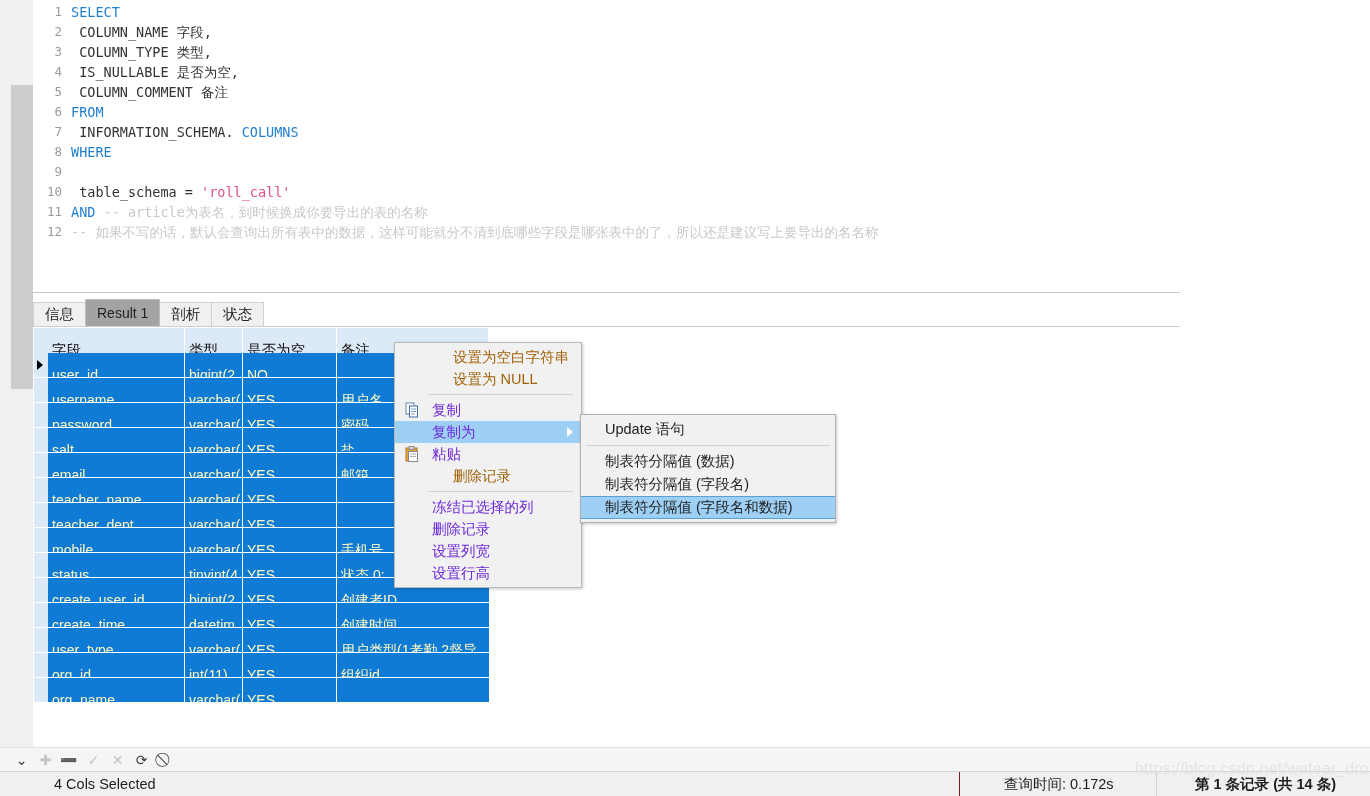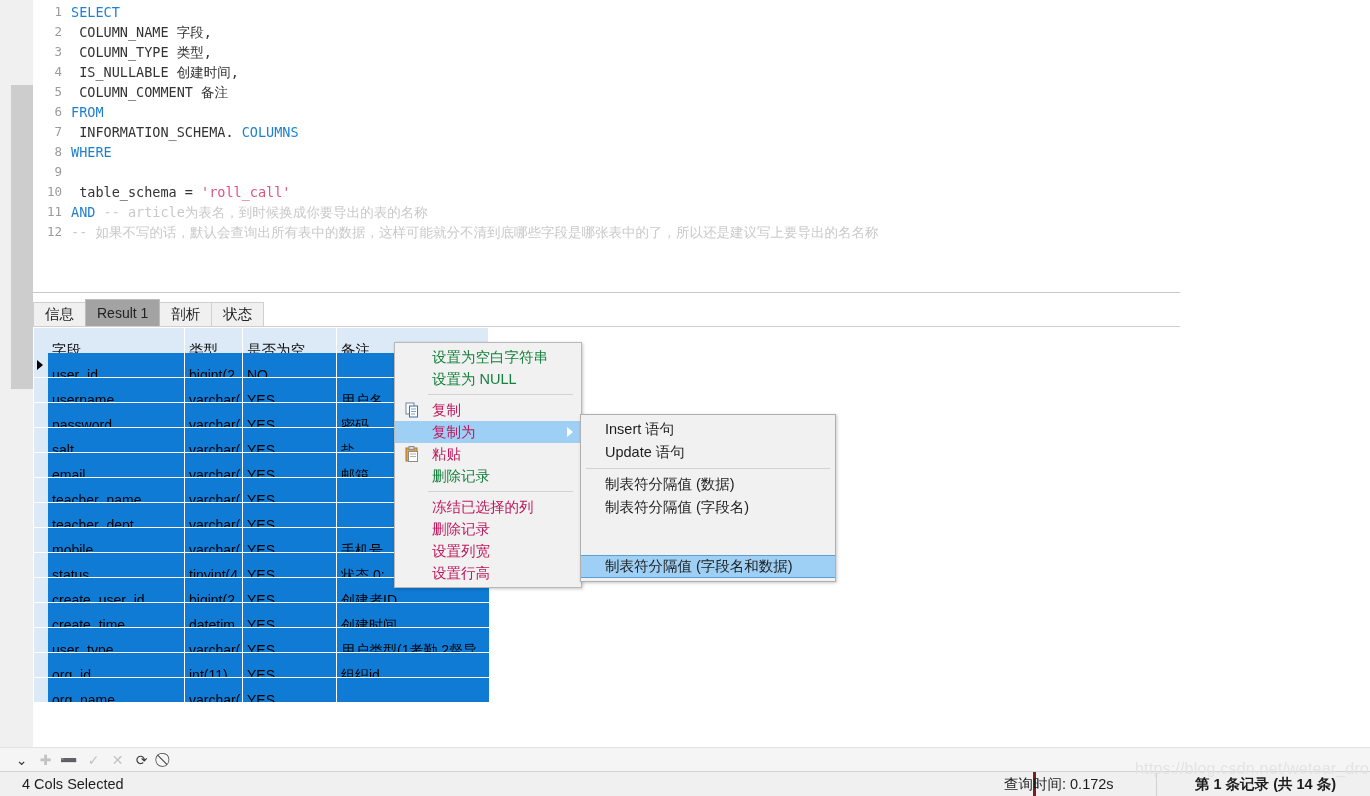--- a/index.html
+++ b/index.html
@@ -128,21 +128,21 @@
   .header-row .cell {
     background: #dce9f7;
     color: #111;
     font-size: 14.5px;
     border-right: 1px solid #ffffff;
     border-bottom: none;
     font-weight: normal;
   }
   .data-row .cell {
     background: #0f7bd4;
-    color: #000000;
+    color: #fef9c3;
   }
   .c-field { width: 137px; min-width: 137px; }
   .c-type  { width: 58px;  min-width: 58px; }
   .c-null  { width: 94px;  min-width: 94px; }
   .c-note  { width: 152px; min-width: 152px; border-right: none; }
 
   
   #ctxmenu {
     position: absolute; left: 394px; top: 342px;
     width: 188px;
@@ -150,25 +150,25 @@
     border: 1px solid #b8b8b8;
     box-shadow: 1px 1px 3px rgba(0,0,0,0.22);
     padding: 3px 0;
     z-index: 40;
     font-size: 14.5px;
   }
   .mi {
     position: relative;
     height: 22px; line-height: 22px;
     padding-left: 37px; padding-right: 18px;
-    color: #be185d;
+    color: #6d28d9;
     white-space: nowrap;
     cursor: default;
   }
-  .mi.disabled { color: #15803d; }
+  .mi.disabled { color: #a16207; margin-left: 21px; }
   .mi.sel { background: #9ed0f5; }
   .msep { height: 1px; background: #d2d2d2; margin: 4px 8px 4px 33px; }
   .mi .submark {
     position: absolute; right: 8px; top: 6px;
     width: 0; height: 0;
     border-left: 6px solid #ffffff;
     border-top: 5px solid transparent;
     border-bottom: 5px solid transparent;
   }
   .micon { position: absolute; left: 9px; top: 3px; width: 17px; height: 17px; }
@@ -189,21 +189,20 @@
     padding-left: 24px;
     color: #1d1d1d;
     white-space: nowrap;
     cursor: default;
   }
   .smi.sel {
     background: #9ed0f5;
     border-top: 1px solid #5a9fd4;
     border-bottom: 1px solid #5a9fd4;
     line-height: 21px;
-    margin-top: 36px;
   }
   .smsep { height: 1px; background: #d2d2d2; margin: 4px 5px; }
 
   
   #toolbar {
     position: absolute; left: 0; top: 747px; width: 1370px; height: 24px;
     background: #f5f5f5;
     border-top: 1px solid #e2e2e2;
     display: flex; align-items: center;
   }
@@ -219,23 +218,23 @@
   #toolbar .tb:first-child { margin-left: 11px; }
 
   
   #statusbar {
     position: absolute; left: 0; top: 771px; width: 1370px; height: 25px;
     background: #f0f0f0;
     border-top: 1px solid #d3d3d3;
     font-size: 14.5px; color: #1d1d1d;
   }
   #status-left {
-    position: absolute; left: 0; top: 0; width: 1036px; height: 24px;
-    line-height: 24px; padding-left: 22px;
-    border-right: 3px solid #7f1d1d;
+    position: absolute; left: 0; top: 0; width: 960px; height: 24px;
+    line-height: 24px; padding-left: 54px;
+    border-right: 1px solid #7f1d1d;
   }
   #status-mid {
     position: absolute; left: 909px; top: 0; width: 248px; height: 24px;
     line-height: 24px; padding-left: 95px;
     border-right: 1px solid #d3d3d3;
   }
   #status-right {
     position: absolute; left: 1187px; top: 0; right: 0; height: 24px;
     line-height: 24px; padding-left: 8px; font-weight: bold;
   }
@@ -264,21 +263,21 @@
         <div class="code-line">
           <span class="ln">2</span>
           <span class="code-text"><span> COLUMN_NAME 字段,</span></span>
         </div>
         <div class="code-line">
           <span class="ln">3</span>
           <span class="code-text"><span> COLUMN_TYPE 类型,</span></span>
         </div>
         <div class="code-line">
           <span class="ln">4</span>
-          <span class="code-text"><span> IS_NULLABLE 创建时间,</span></span>
+          <span class="code-text"><span> IS_NULLABLE 是否为空,</span></span>
         </div>
         <div class="code-line">
           <span class="ln">5</span>
           <span class="code-text"><span> COLUMN_COMMENT 备注</span></span>
         </div>
         <div class="code-line">
           <span class="ln">6</span>
           <span class="code-text"><span class="kw">FROM</span></span>
         </div>
         <div class="code-line">
@@ -453,21 +452,20 @@
           </svg></span><span>粘贴</span></div>
       <div class="mi disabled"><span>删除记录</span></div>
       <div class="msep"></div>
       <div class="mi"><span>冻结已选择的列</span></div>
       <div class="mi"><span>删除记录</span></div>
       <div class="mi"><span>设置列宽</span></div>
       <div class="mi"><span>设置行高</span></div>
     </div>
 
   <div id="submenu">
-      <div class="smi">Insert 语句</div>
       <div class="smi">Update 语句</div>
       <div class="smsep"></div>
       <div class="smi">制表符分隔值 (数据)</div>
       <div class="smi">制表符分隔值 (字段名)</div>
       <div class="smi sel">制表符分隔值 (字段名和数据)</div>
     </div>
 
   <div id="toolbar">
       <div class="tb">⌄</div>
       <div class="tb dim">✚</div>

